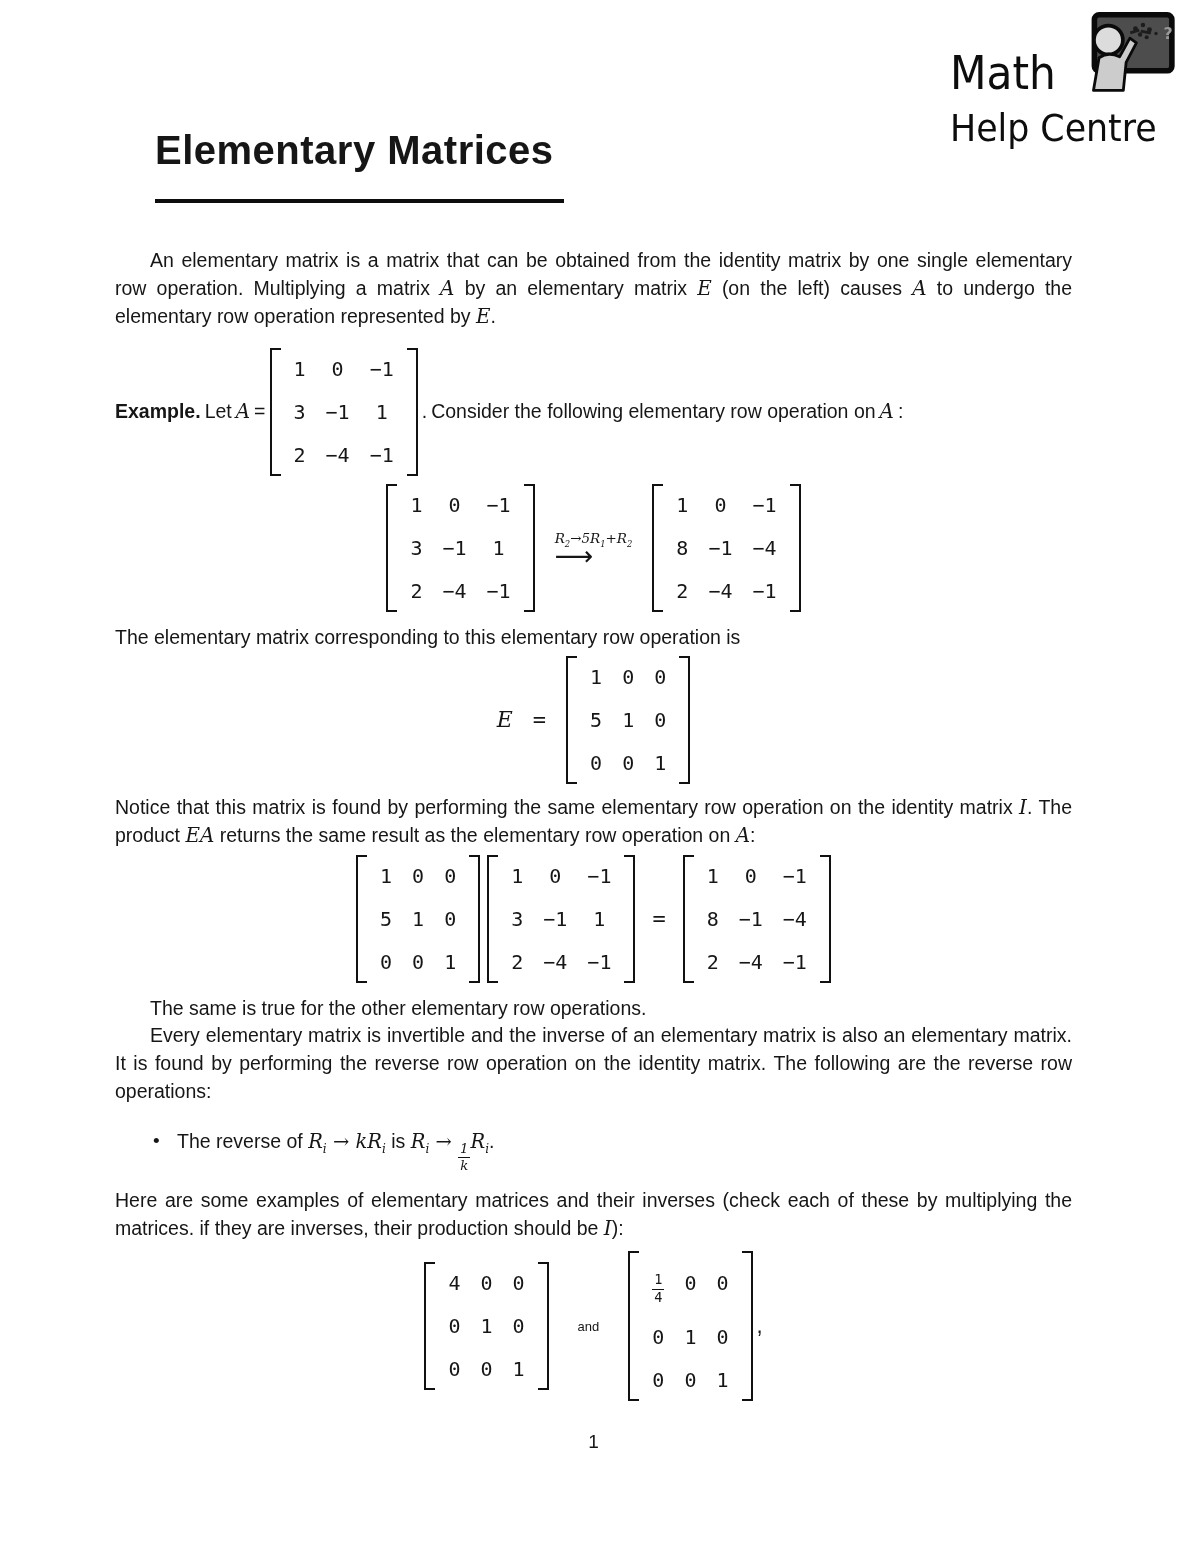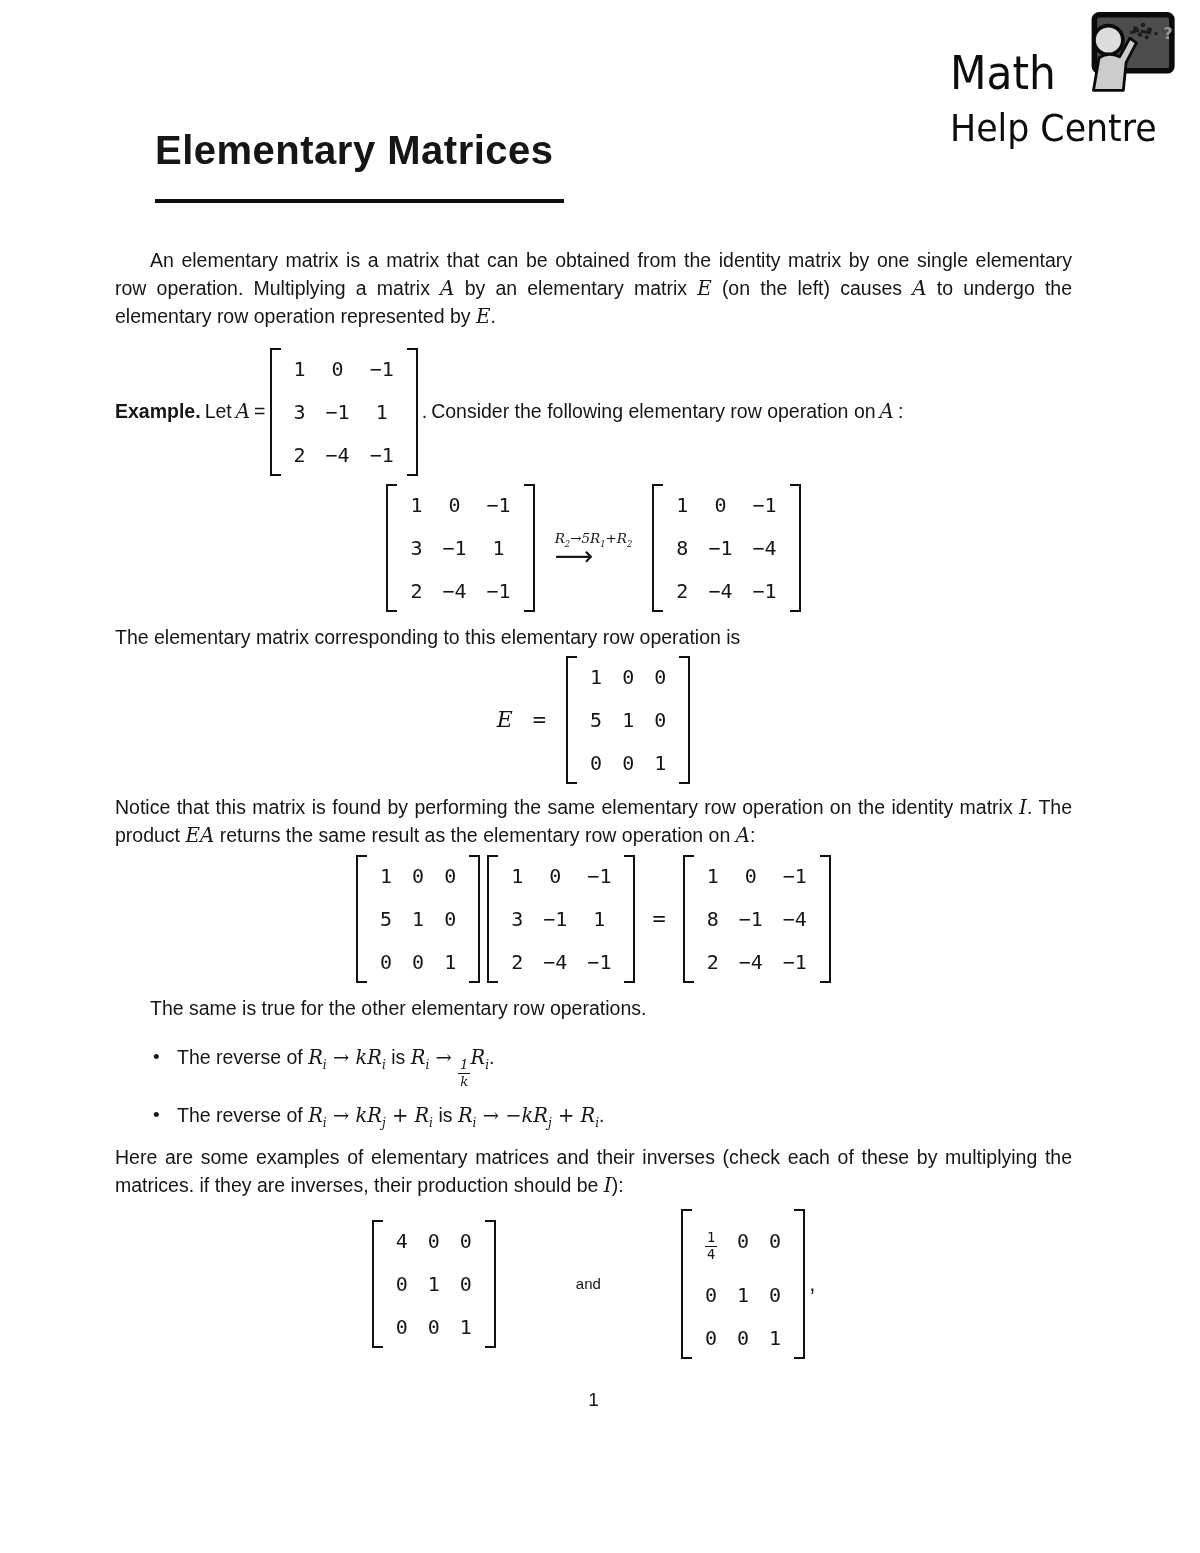--- a/index.html
+++ b/index.html
@@ -54,21 +54,21 @@
   .rowop{gap:16px;margin-top:8px;}
   .oparrow{display:inline-flex;flex-direction:column;align-items:flex-start;margin:0 4px;}
   .oplabel{font-family:"DejaVu Serif", serif;font-style:italic;font-size:13.5px;line-height:1;}
   .oplabel sub, .mathseg sub{font-size:.62em;}
   .arrowglyph{font-family:"DejaVu Sans", sans-serif;font-size:27px;line-height:.55;margin-top:1px;}
   .edef{gap:10px;margin-top:4px;}
   .evar{font-size:22px;}
   .product{gap:7px;margin-top:4px;}
   .eqsign{font-family:"DejaVu Sans Mono", monospace;font-size:22px;margin:0 10px;}
   .examples-row{gap:0;margin-top:8px;}
-  .and-word{font-size:15px;margin:0 80px;}
+  .and-word{font-size:13px;margin:0 29px;}
   .trail-comma{font-size:22px;align-self:center;margin-left:4px;}
 
   
   ul.rev{list-style:none;margin:24px 0 0 0;padding:0 0 0 38px;font-size:19.5px;}
   ul.rev li{position:relative;padding-left:24px;margin-bottom:15px;}
   ul.rev li::before{content:"\2022";position:absolute;left:0;top:0;font-size:19px;}
   .mathseg{font-family:"DejaVu Serif", serif;font-style:italic;white-space:nowrap;}
   .pagenum{text-align:center;font-size:19px;margin-top:30px;}
 </style>
 </head>
@@ -250,32 +250,30 @@
             <span class="cell">−1</span>
           </span>
         <span class="br r"></span>
       </span>
     </div>
 
     
     <p class="body indent" style="margin-top:12px;">The same is true for the other elementary row operations.</p>
 
     
+    <p class="body indent">Every elementary matrix is invertible and the inverse of an elementary matrix is also an elementary matrix.  It is found by performing the reverse row operation on the identity matrix.  The following are the reverse row operations:</p>
 
     
     <ul class="rev">
       <li>
         <span>The reverse of </span><span class="mathseg">R<sub>i</sub> → kR<sub>i</sub></span><span> is </span><span class="mathseg">R<sub>i</sub> → </span><span class="frac mathseg">
             <span class="fn">1</span>
             <span class="fd">k</span>
           </span><span class="mathseg">R<sub>i</sub></span><span>.</span>
       </li>
-      <li>
-        <span>The reverse of </span><span class="mathseg">R<sub>i</sub> → kR<sub>j</sub> + R<sub>i</sub></span><span> is </span><span class="mathseg">R<sub>i</sub> → −kR<sub>j</sub> + R<sub>i</sub></span><span>.</span>
-      </li>
     </ul>
 
     
     <p class="body" style="margin-top:6px;">
       <span>Here are some examples of elementary matrices and their inverses (check each of these by multiplying the matrices. if they are inverses, their production should be </span><span class="mvar">I</span><span>):</span>
     </p>
 
     
     <div class="display examples-row">
       <span class="matrix">

